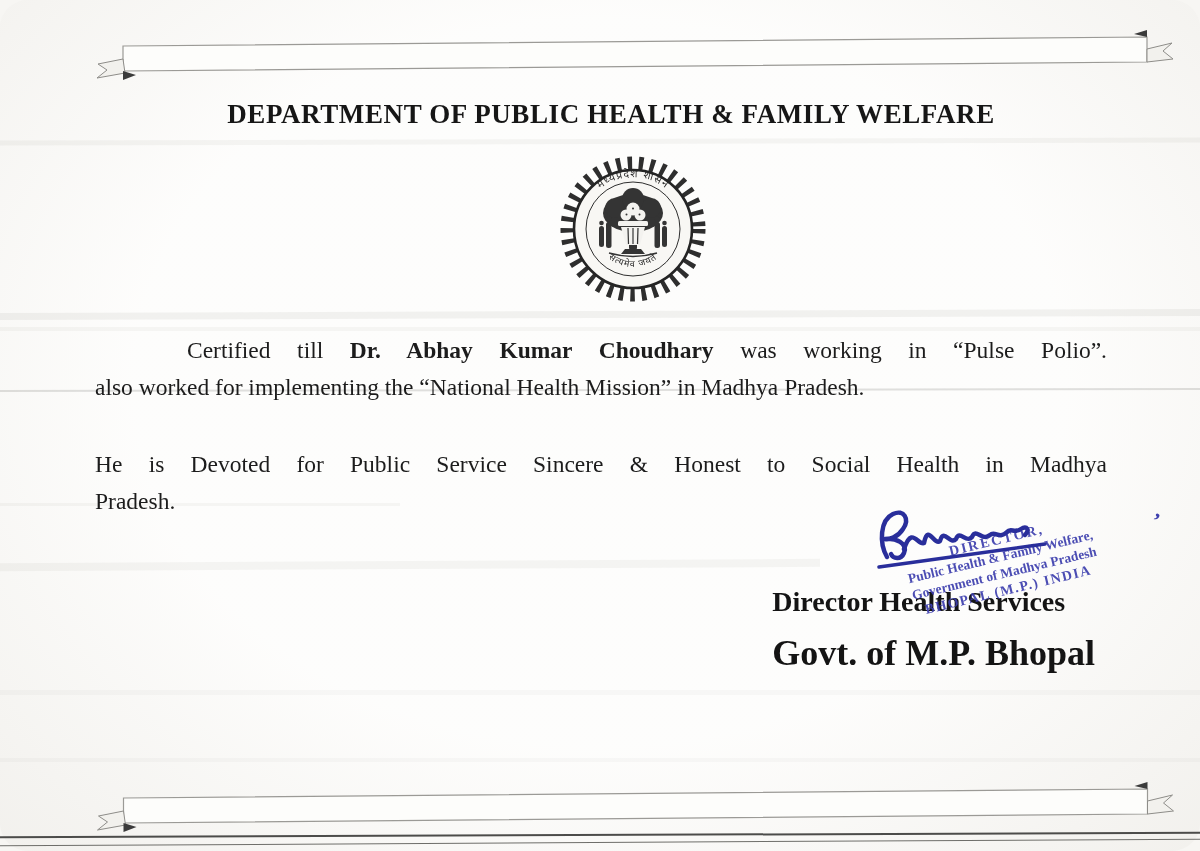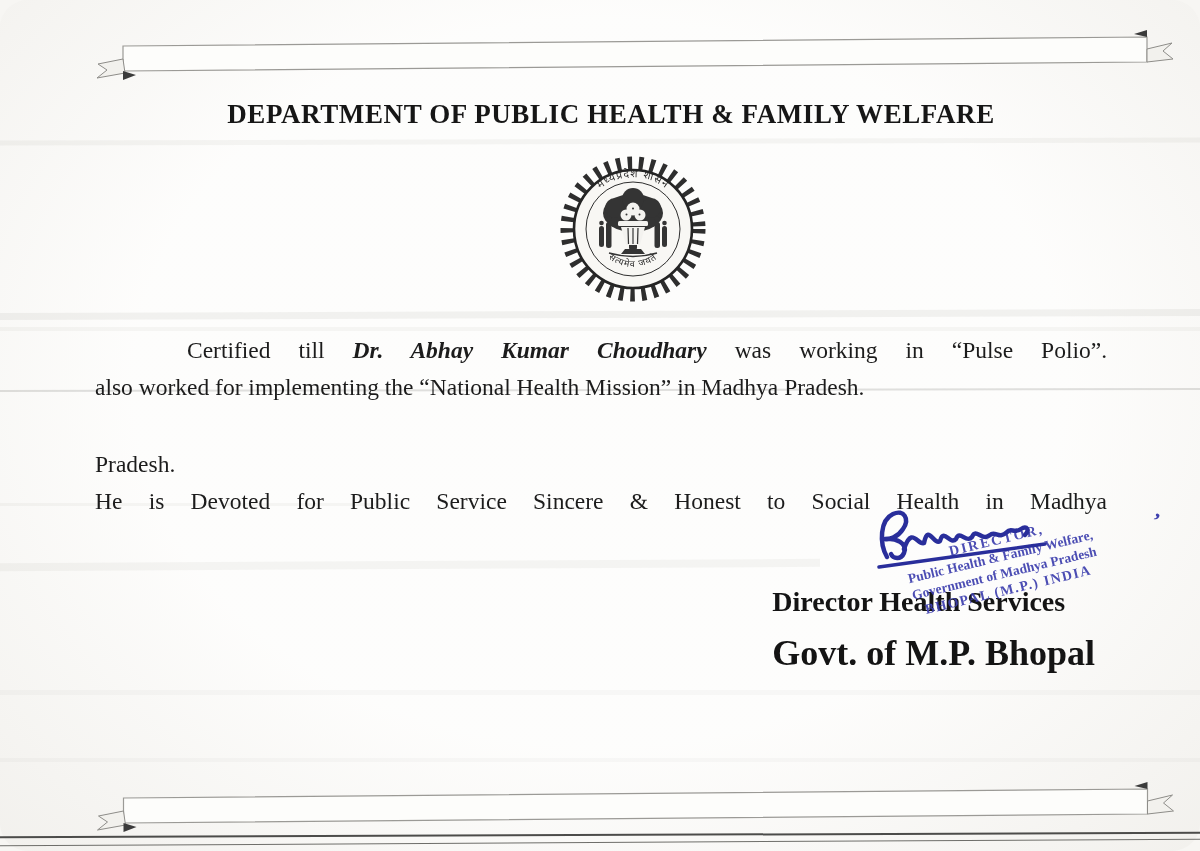--- a/index.html
+++ b/index.html
@@ -28,21 +28,21 @@
   }
 
   .emblem { position: absolute; left: 556px; top: 150px; width: 154px; height: 158px; }
 
   .body-text { position: absolute; left: 95px; width: 1012px; font-size: 23.5px; color: #1c1c1c; }
   .para1 { top: 332px; }
   .para2 { top: 446px; }
   .line { line-height: 37px; text-align: justify; text-align-last: justify; }
   .line.last { text-align: center; text-align-last: left; }
   .indent { text-indent: 92px; }
-  .b { font-weight: bold; font-style: italic; }
+  .b { font-weight: bold; }
 
   .signature-block { position: absolute; left: 868px; top: 505px; width: 210px; height: 70px; z-index: 6; }
   .stamp {
     position: absolute; left: 872px; top: 537px; width: 262px;
     transform: rotate(-13.5deg);
     transform-origin: 40% 50%;
     color: #3d3fae; z-index: 5;
     font-family: "Liberation Serif", serif;
     font-weight: bold; text-align: center;
     opacity: 0.92;
@@ -138,22 +138,22 @@
       <path d="M53,101 Q77,108 101,101" fill="none" stroke="#343434" stroke-width="1.5"></path>
     </g>
   </svg>
 
   <div class="body-text para1" style="position:absolute;">
     <div class="line indent"><span>Certified till </span><span class="b">Dr. Abhay Kumar Choudhary</span><span> was working in “Pulse Polio”.</span></div>
     <div class="line last">also worked for implementing the “National Health Mission” in Madhya Pradesh.</div>
   </div>
 
   <div class="body-text para2" style="position:absolute;">
+    <div class="line">He is Devoted for Public  Service Sincere &amp; Honest to Social Health in Madhya</div>
     <div class="line last">Pradesh.</div>
-    <div class="line">He is Devoted for Public  Service Sincere &amp; Honest to Social Health in Madhya</div>
   </div>
 
   <svg class="signature-block" viewBox="0 0 200 70" aria-label="R.Sharma">
     <g fill="none" stroke="#292e9b" stroke-width="4.5" stroke-linecap="round" stroke-linejoin="round">
       <path d="M14,52 C6,38 7,15 20,9 C31,4 37,14 30,24 C25,32 16,35 12,34 C23,33 35,38 31,48 C28,55 20,54 18,49"></path>
       <path d="M31,44 C39,20 45,41 51,38 C55,18 61,41 67,36 C71,22 77,41 83,34 C87,24 93,39 99,32 C103,22 109,37 117,30 C122,25 126,35 134,27 C138,22 141,29 148,24 C154,20 157,25 152,30"></path>
       <path d="M6,62 L172,39" stroke-width="3.5"></path>
     </g>
   </svg>
 

